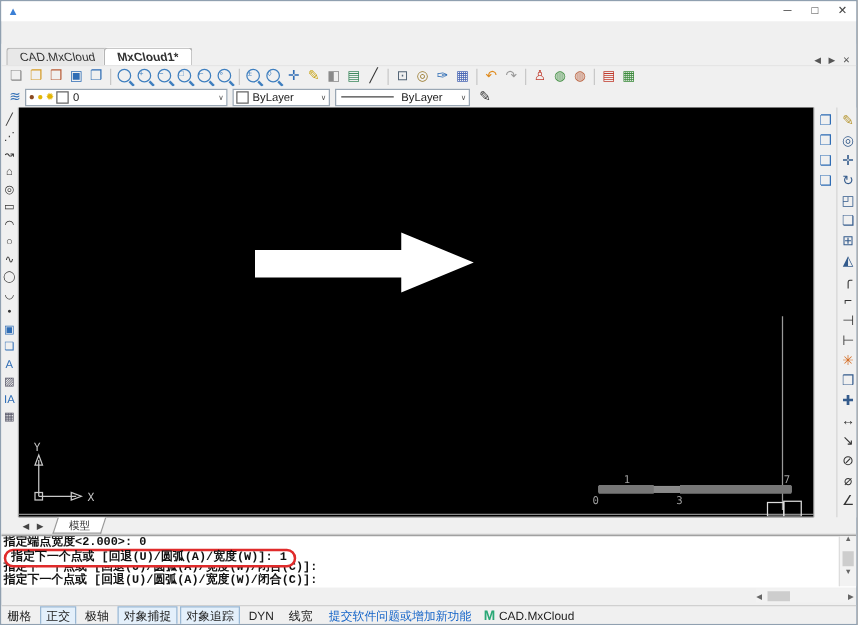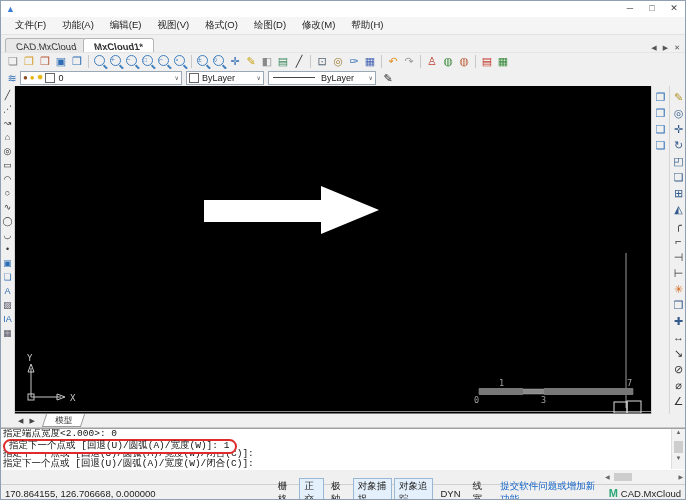--- a/index.html
+++ b/index.html
@@ -39,21 +39,21 @@
   .rt-outer{position:absolute;left:668px;top:0;width:18px;height:100%;background:#f0f0f0;border-left:1px solid #d5d5d5;display:flex;flex-direction:column;align-items:center;padding-top:3px;box-sizing:border-box;}
   .rt-inner .tbi,.rt-outer .tbi{height:16px;font-size:11px;}
   
   .modelbar{position:absolute;left:0;top:413px;width:100%;height:14px;background:#f0f0f0;border-bottom:1px solid #c8c8c8;display:flex;align-items:center;font-size:8px;color:#333;padding-left:14px;box-sizing:border-box;}
   .mnav{font-size:7px;padding:0 3px;color:#444;}
   .model-tab{border:1px solid #999;border-top:none;background:#fff;padding:0 10px;height:12px;line-height:12px;transform:skewX(-18deg);margin-left:6px;font-size:8.5px;}
   .model-tab>span{display:inline-block;transform:skewX(18deg);}
   
   .cmdwin{position:absolute;left:0;top:427px;width:100%;height:41px;background:#fff;border-top:1px solid #a0a0a0;overflow:hidden;font-family:"Liberation Mono","DejaVu Sans Mono",monospace;}
   .cmd-line{height:10px;line-height:10px;font-size:9.5px;color:#111;padding-left:2px;white-space:nowrap;}
-  .cmd-text{display:inline-block;}
+  .cmd-text{display:inline-block;font-weight:bold;}
   .cmd-text.hl{border:2px solid #e02b2b;border-radius:10px;padding:0 6px 1px 4px;margin:0;position:relative;z-index:3;background:#fff;}
   .vscroll{position:absolute;right:1px;top:1px;width:13px;height:43px;background:#f2f2f2;border-left:1px solid #ddd;display:flex;flex-direction:column;align-items:center;font-size:6px;color:#666;}
   .vthumb{width:9px;height:12px;background:#cdcdcd;margin:6px 0 2px;}
   .cmdline{position:absolute;left:0;top:468px;width:100%;height:15px;background:#fff;border-top:1px solid #c8c8c8;font-size:9.5px;line-height:14px;color:#111;padding-left:3px;box-sizing:border-box;font-family:"Liberation Mono","DejaVu Sans Mono",monospace;}
   .hscroll{position:absolute;right:2px;top:470px;width:78px;height:11px;background:#f2f2f2;display:flex;align-items:center;font-size:6px;color:#666;}
   .hthumb{width:18px;height:8px;background:#cdcdcd;margin:0 4px;}
   .hscroll .sp{flex:1;}
   
   .statusbar{position:absolute;left:0;top:483px;width:100%;height:17px;background:#f0f0f0;border-top:1px solid #d0d0d0;display:flex;align-items:center;font-size:9.5px;color:#222;box-sizing:border-box;}
   .coords{padding-left:4px;width:310px;}
@@ -72,31 +72,20 @@
 
   <div class="titlebar">
     <span class="app-ico">▲</span>
     <div class="winbtns">
       <span class="winbtn">─</span>
       <span class="winbtn">□</span>
       <span class="winbtn">✕</span>
     </div>
   </div>
 
-  <div class="menubar">
-
-  <span class="menu-item">文件(F)</span>
-      <span class="menu-item">功能(A)</span>
-      <span class="menu-item">编辑(E)</span>
-      <span class="menu-item">视图(V)</span>
-      <span class="menu-item">格式(O)</span>
-      <span class="menu-item">绘图(D)</span>
-      <span class="menu-item">修改(M)</span>
-      <span class="menu-item">帮助(H)</span>
-    </div>
 
   <div class="tabbar">
     <span><span class="doc-tab"><span>CAD.MxCloud</span></span><span class="doc-tab active"><span>MxCloud1*</span></span></span>
 
     <div class="tabnav">
       <span>◀</span>
       <span>▶</span>
       <span>✕</span>
     </div>
   </div>
@@ -272,21 +261,20 @@
   </div>
 
   <div class="hscroll">
     <span>◀</span>
     <div class="hthumb"></div>
     <span class="sp"></span>
     <span>▶</span>
   </div>
 
   <div class="statusbar">
-    <span class="coords">170.864155,  126.706668,  0.000000</span>
     <div class="toggles">
 
     <span class="toggle">栅格</span>
         <span class="toggle active">正交</span>
         <span class="toggle">极轴</span>
         <span class="toggle active">对象捕捉</span>
         <span class="toggle active">对象追踪</span>
         <span class="toggle">DYN</span>
         <span class="toggle">线宽</span>
       </div>

